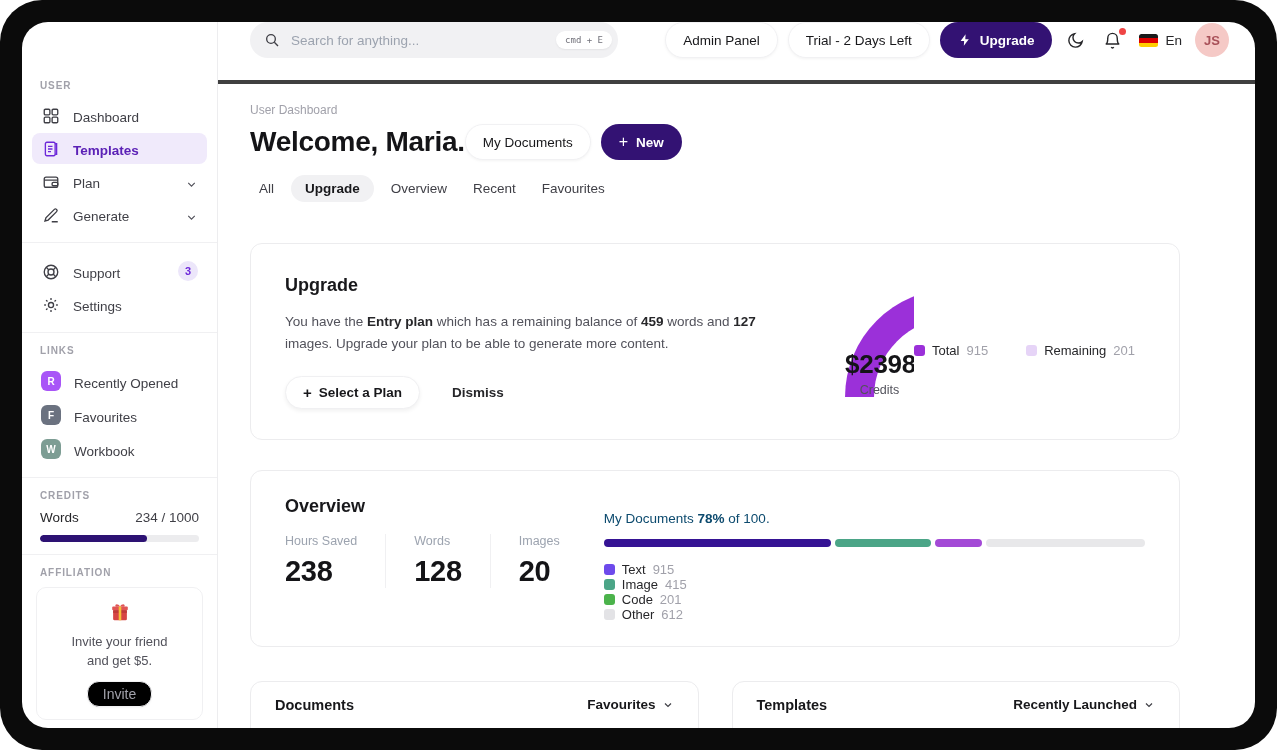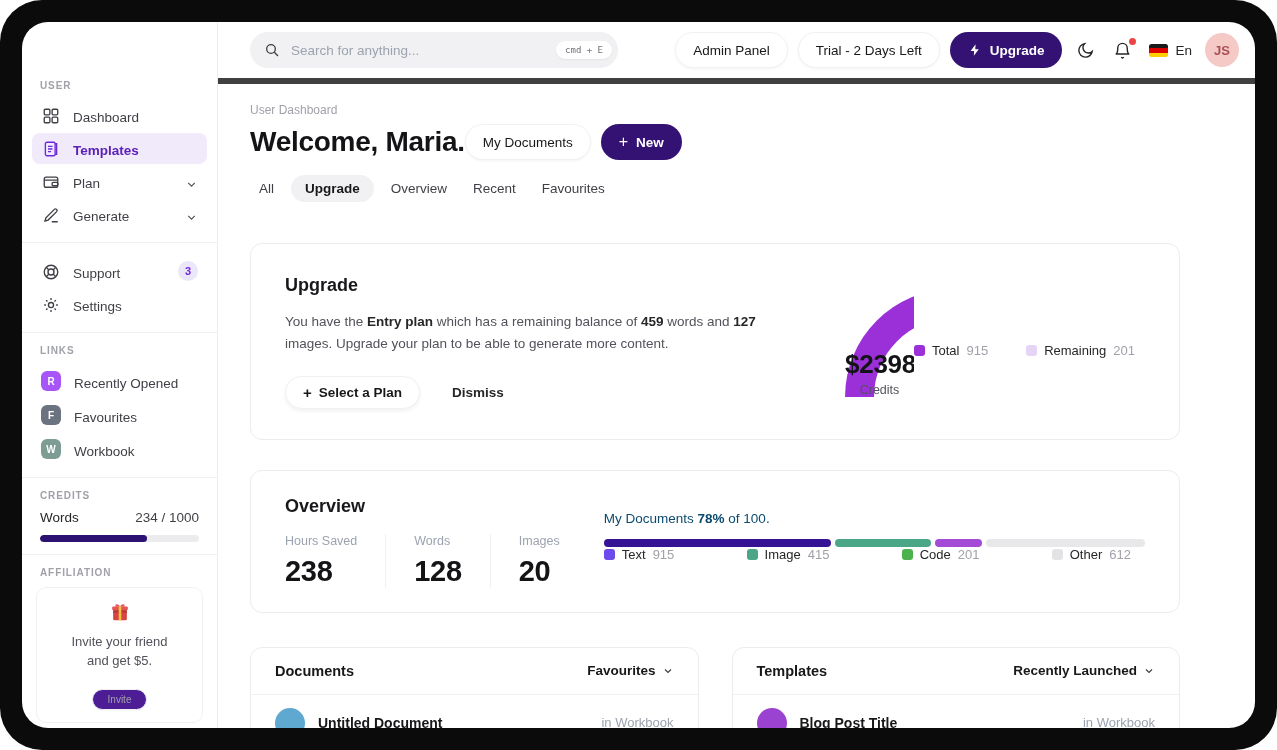--- a/index.html
+++ b/index.html
@@ -19,25 +19,25 @@
   .nav-item .chev svg { width:13px; height:13px; }
   .badge { margin-left:auto; background:#ece6fa; color:#6d28d9; font-size:11px; font-weight:600; min-width:20px; height:20px; border-radius:50%; display:flex; align-items:center; justify-content:center; }
   .sb-divider { border:none; border-top:1px solid #f0f0f2; margin:12px -10px; }
   .link-badge { width:20px; height:20px; border-radius:6px; color:#fff; font-size:10px; font-weight:700; display:flex; align-items:center; justify-content:center; }
   .credits-row { display:flex; justify-content:space-between; align-items:center; font-size:13.5px; color:#27272a; margin:4px 8px 10px; }
   .credits-val { color:#3f3f46; }
   .credits-track { height:7px; background:#ececee; border-radius:4px; margin:0 8px 4px; overflow:hidden; }
   .credits-fill { height:100%; border-radius:4px; }
   .aff-card { border:1px solid #f0f0f2; border-radius:10px; margin:2px 4px 0; padding:13px 10px 12px; text-align:center; }
   .aff-text { font-size:13px; color:#52525b; line-height:1.45; margin-top:6px; }
-  .invite-btn { display:inline-block; margin-top:18px; font-size:10px; color:#a1a1aa; border:1px solid #f1f1f3; border-radius:12px; padding:4px 15px; background:#4c1d95; box-shadow:0 1px 2px rgba(0,0,0,.04); cursor:pointer; }
+  .invite-btn { display:inline-block; margin-top:10px; font-size:14px; color:#a1a1aa; border:1px solid #f1f1f3; border-radius:12px; padding:4px 15px; background:#000000; box-shadow:0 1px 2px rgba(0,0,0,.04); cursor:pointer; }
 
   
   .main { flex:1; display:flex; flex-direction:column; min-width:0; }
-  .topbar { height:62px; min-height:62px; border-bottom:6px solid #404040; display:flex; align-items:center; padding:0 16px 0 32px; gap:10px; }
+  .topbar { height:62px; min-height:62px; border-bottom:4px solid #404040; display:flex; align-items:flex-start; padding:0 26px 0 32px; gap:10px; }
   .search { width:368px; height:36px; background:#f1f1f3; border-radius:18px; display:flex; align-items:center; padding:0 6px 0 14px; gap:9px; }
   .search svg { width:16px; height:16px; color:#3f3f46; }
   .search input { border:none; background:transparent; outline:none; flex:1; font-size:13.5px; color:#27272a; font-family:"Liberation Sans",sans-serif; }
   .search input::placeholder { color:#9ca3af; }
   .kbd { background:#fff; border-radius:11px; padding:4px 9px; font-family:"DejaVu Sans Mono",monospace; font-size:9px; color:#71717a; box-shadow:0 1px 2px rgba(0,0,0,.06); }
   .tb-right { margin-left:auto; display:flex; align-items:center; gap:10px; }
   .pill-btn { height:36px; border-radius:18px; background:#fff; border:1px solid #f1f1f3; box-shadow:0 1px 3px rgba(0,0,0,.05); display:flex; align-items:center; padding:0 17px; font-size:13.5px; font-weight:500; color:#18181b; cursor:pointer; white-space:nowrap; }
   .accent-btn { height:36px; border-radius:18px; border:none; display:flex; align-items:center; gap:8px; padding:0 18px; font-size:13.5px; font-weight:600; color:#fff; cursor:pointer; }
   .accent-btn svg { width:14px; height:14px; }
   .icon-btn { background:none; border:none; padding:4px; color:#27272a; cursor:pointer; position:relative; display:flex; }
@@ -86,21 +86,21 @@
   .stats { display:flex; margin-top:17px; }
   .stat { padding-right:28px; margin-right:28px; border-right:1px solid #f0f0f2; }
   .stat:last-child { border-right:none; margin-right:0; padding-right:0; }
   .stat-label { font-size:12.5px; color:#9ca3af; }
   .stat-value { font-size:29px; font-weight:800; color:#141417; margin-top:7px; letter-spacing:-.01em; }
   .ov-right { flex:1; padding-top:15px; min-width:0; }
   .ov-label { font-size:13.5px; color:#0c4a6e; }
   .ov-label b { font-weight:700; }
   .stack-bar { display:flex; gap:4px; height:8px; margin-top:13px; }
   .stack-seg { height:8px; border-radius:5px; }
-  .ov-legend { display:flex; justify-content:space-between; padding-right:14px; }
+  .ov-legend { display:flex; justify-content:flex-end; margin-top:15px; padding-right:14px;flex-direction:column; }
 
   
   .bottom-row { display:flex; gap:33px; margin-top:34px; }
   .list-card { flex:1; min-width:0; }
   .list-head { display:flex; align-items:center; justify-content:space-between; padding:15px 24px; border-bottom:1px solid #f0f0f2; }
   .list-title { font-size:14.5px; font-weight:700; color:#18181b; }
   .list-filter { display:flex; align-items:center; gap:6px; font-size:13.5px; font-weight:600; color:#18181b; cursor:pointer; }
   .list-filter svg { width:12px; height:12px; color:#3f3f46; }
   .list-row { display:flex; align-items:center; gap:13px; padding:13px 24px; cursor:pointer; }
   .row-avatar { width:30px; height:30px; border-radius:50%; }

